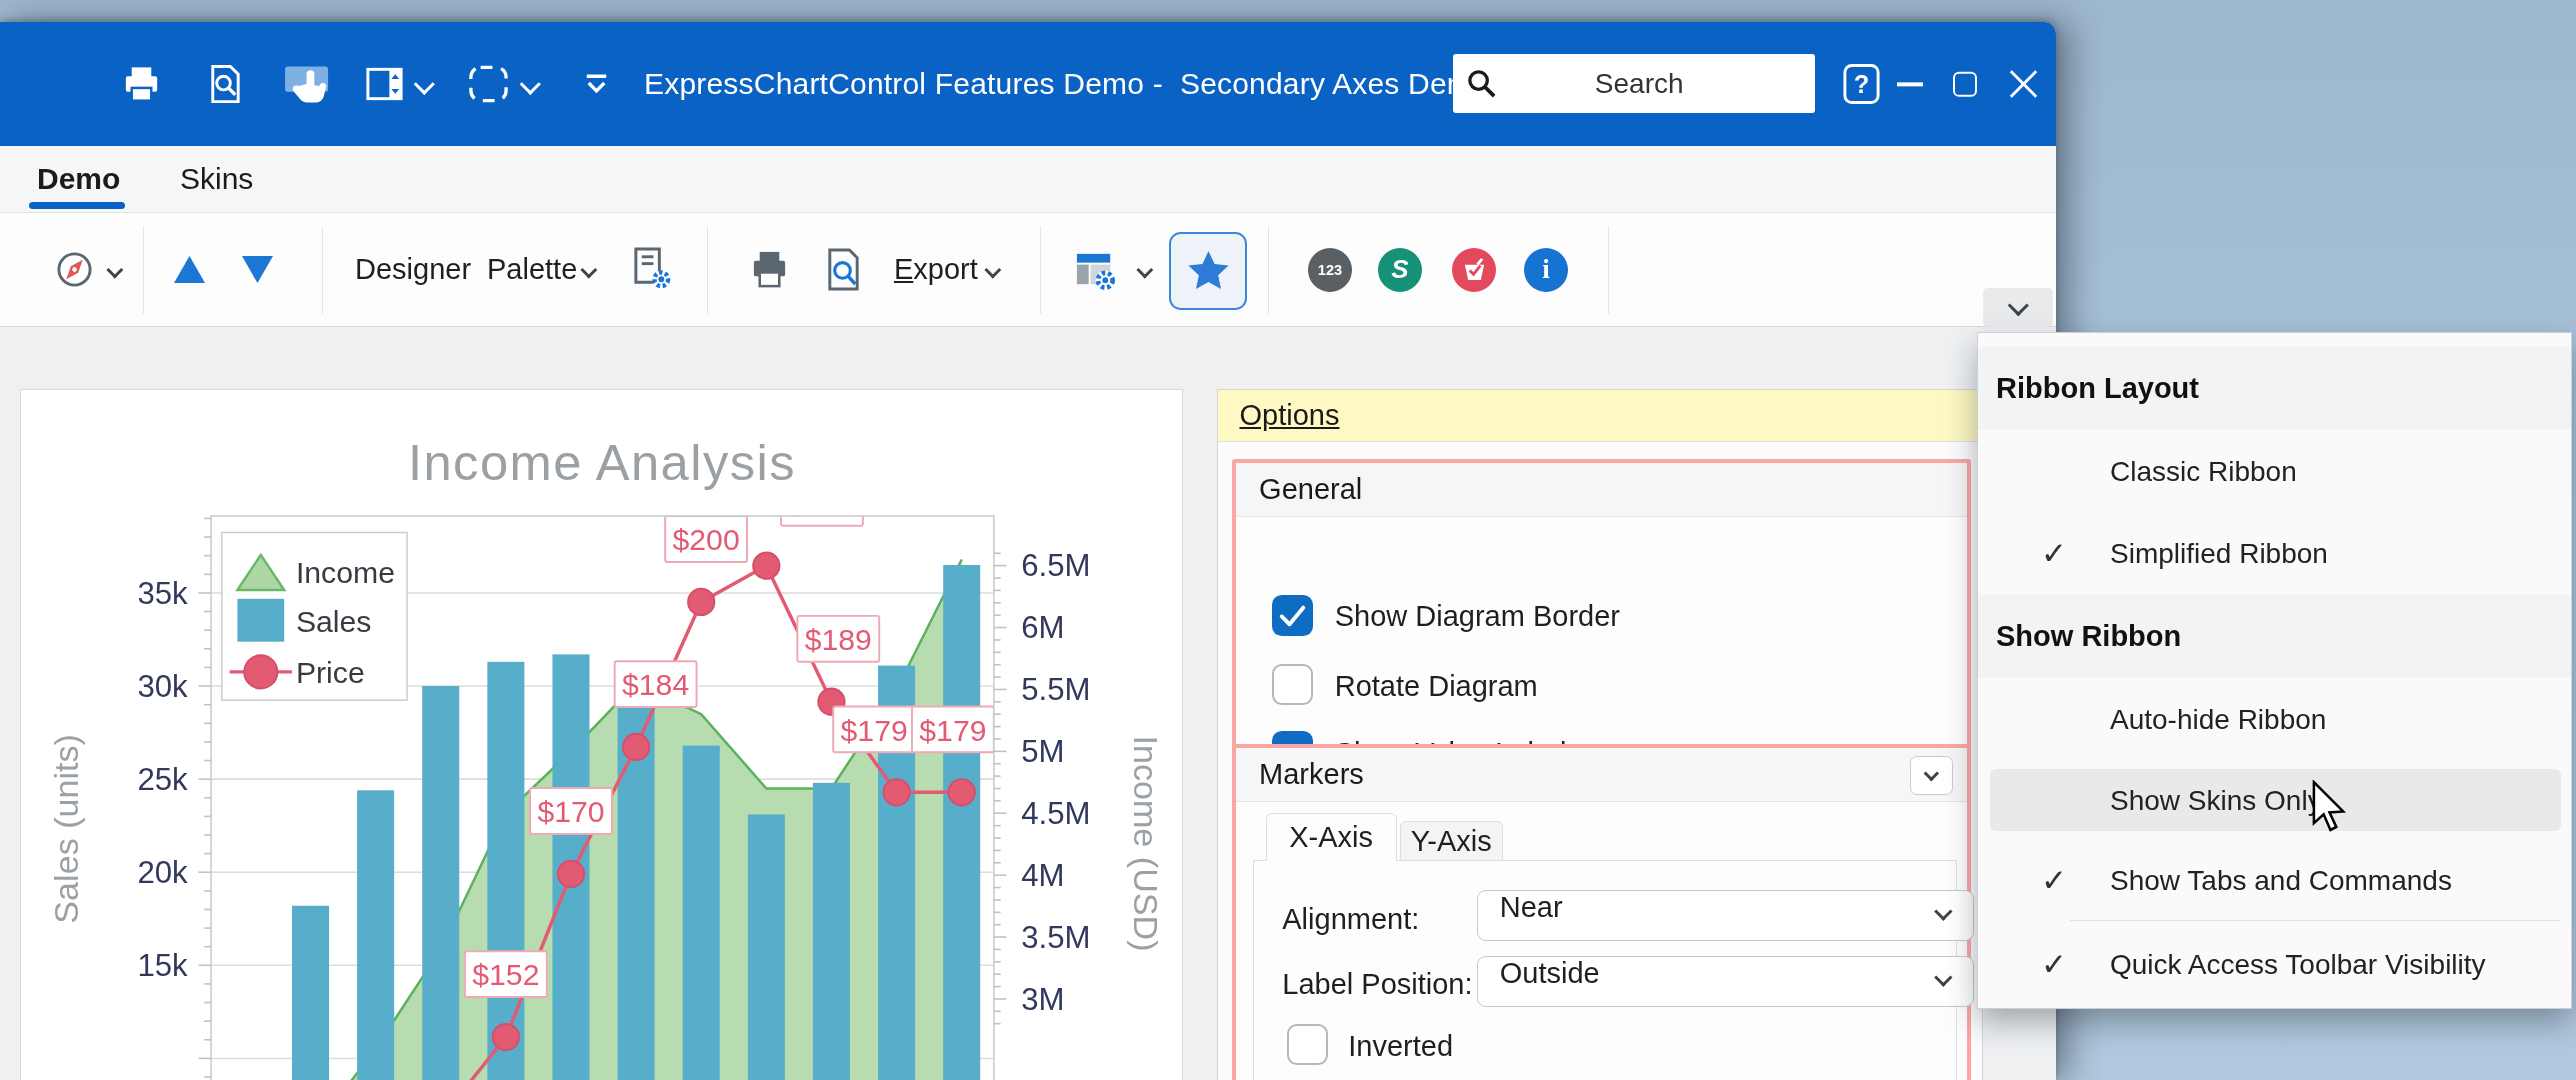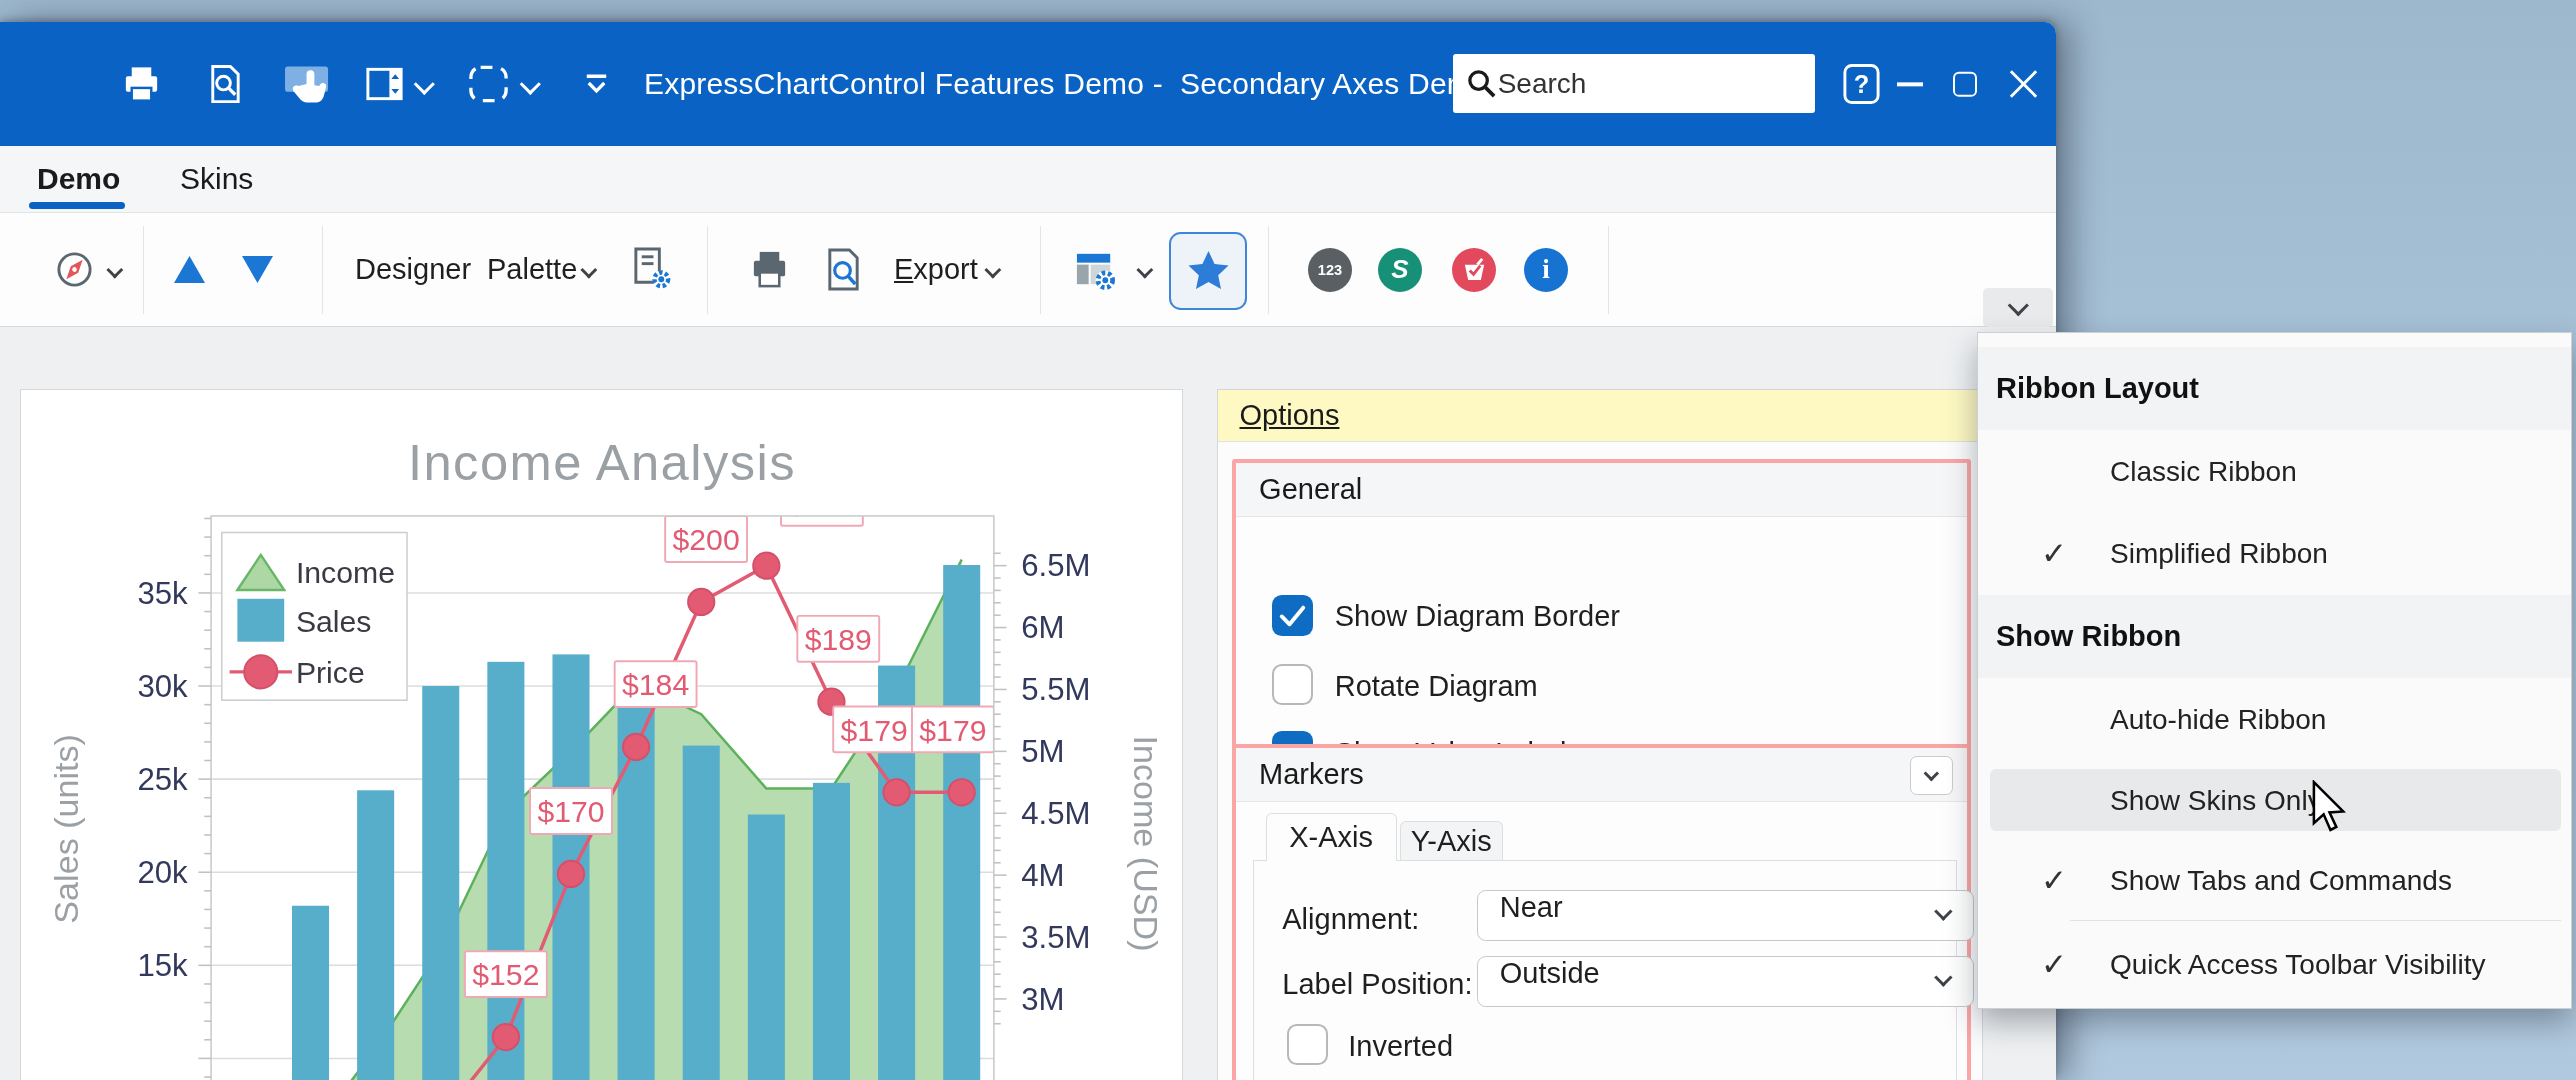--- a/index.html
+++ b/index.html
@@ -18,21 +18,21 @@
   
   #titlebar { position:absolute; left:0; top:0; width:100%; height:124px;
     background:#0a63c4; border-radius:0 11.7px 0 0; }
   .tb-btn { position:absolute; top:50%; transform:translateY(-50%);
     display:flex; align-items:center; justify-content:center; cursor:default; }
   .tb-title { position:absolute; left:644px; top:0; height:100%; display:flex; align-items:center;
     color:#fff; font-size:30px; white-space:pre; letter-spacing:0.2px; }
   #searchbox { position:absolute; left:1453px; top:32px; width:362px; height:59px;
     background:#fff; border-radius:2.9px; display:flex; align-items:center; padding-left:11.7px; }
   #searchbox input { border:none; outline:none; font-size:28px; width:283px;
-    font-family:"Liberation Sans",sans-serif; color:#0f172a; background:transparent; }
+    font-family:"Liberation Sans",sans-serif; color:#0f172a; background:transparent;text-align:center; }
   #searchbox input::placeholder { color:#333; opacity:1; }
   .chev { display:inline-block; border-right:3.1px solid #fff; border-bottom:3.1px solid #fff;
     width:14.6px; height:14.6px; transform:rotate(45deg); }
   .chev.dark { border-color:#3f4347; }
   .win-max { width:24.4px; height:24.4px; border:2.9px solid #fff; border-radius:5.9px; }
   .win-min { width:26px; height:3.3px; background:#fff; }
 
   
   #tabrow { position:absolute; left:0; top:124px; width:100%; height:67px;
     background:#f5f6f7; border-bottom:1px solid #e2e3e4; }

